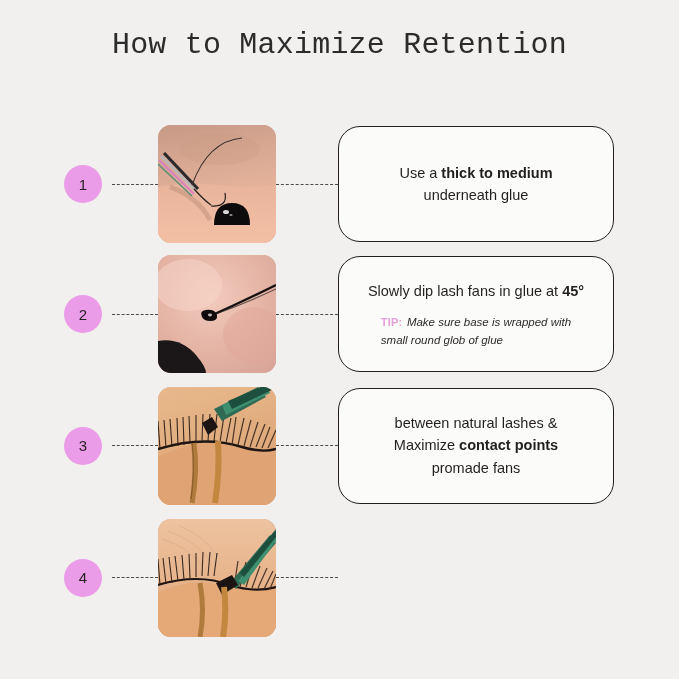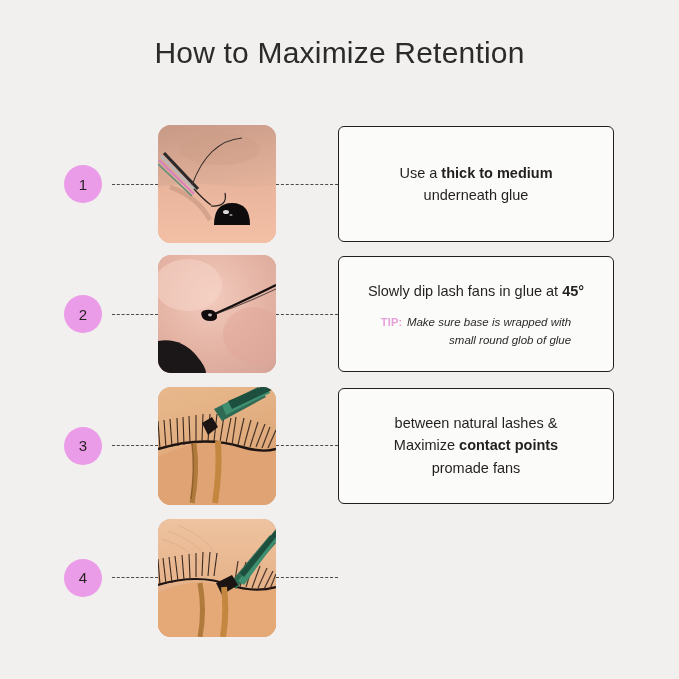--- a/index.html
+++ b/index.html
@@ -20,29 +20,29 @@
   #page {
     position: relative;
     width: 679px;
     height: 679px;
     background: #f1f0ee;
   }
 
   
   .title {
     position: absolute;
-    top: 36px;
+    top: 28px;
     left: 0;
     width: 679px;
     text-align: center;
     font-size: 30px;
     font-weight: 300;
     letter-spacing: 0.2px;
     color: #2b2b2b;
-    font-family: Liberation Sans, sans-serif;
+    font-family: Liberation Mono, monospace;
   }
 
   
   .row {
     position: absolute;
     left: 0;
     width: 679px;
     height: 120px;
     display: flex;
     align-items: center;
@@ -97,40 +97,40 @@
     background: #d8a894;
   }
   .photo svg { display: block; width: 118px; height: 118px; }
 
   
   .card {
     flex: none;
     width: 276px;
     height: 116px;
     border: 1.4px solid #231f20;
-    border-radius: 6px;
+    border-radius: 22px;
     background: #fbfbf9;
     display: flex;
     flex-direction: column;
     align-items: center;
     justify-content: center;
     padding: 8px 16px;
     text-align: center;
   }
   .card-line {
     font-size: 14.5px;
     line-height: 1.52;
     color: #231f20;
     font-weight: 400;
   }
   .card-line b { font-weight: 700; }
 
   .tip-block {
     margin-top: 7px;
-    text-align: right;
+    text-align: left;
     line-height: 1.45;
   }
   .tip-label {
     color: #e79fdc;
     font-weight: 700;
     font-size: 11px;
     font-style: normal;
     letter-spacing: 0.2px;
   }
   .tip-text {

